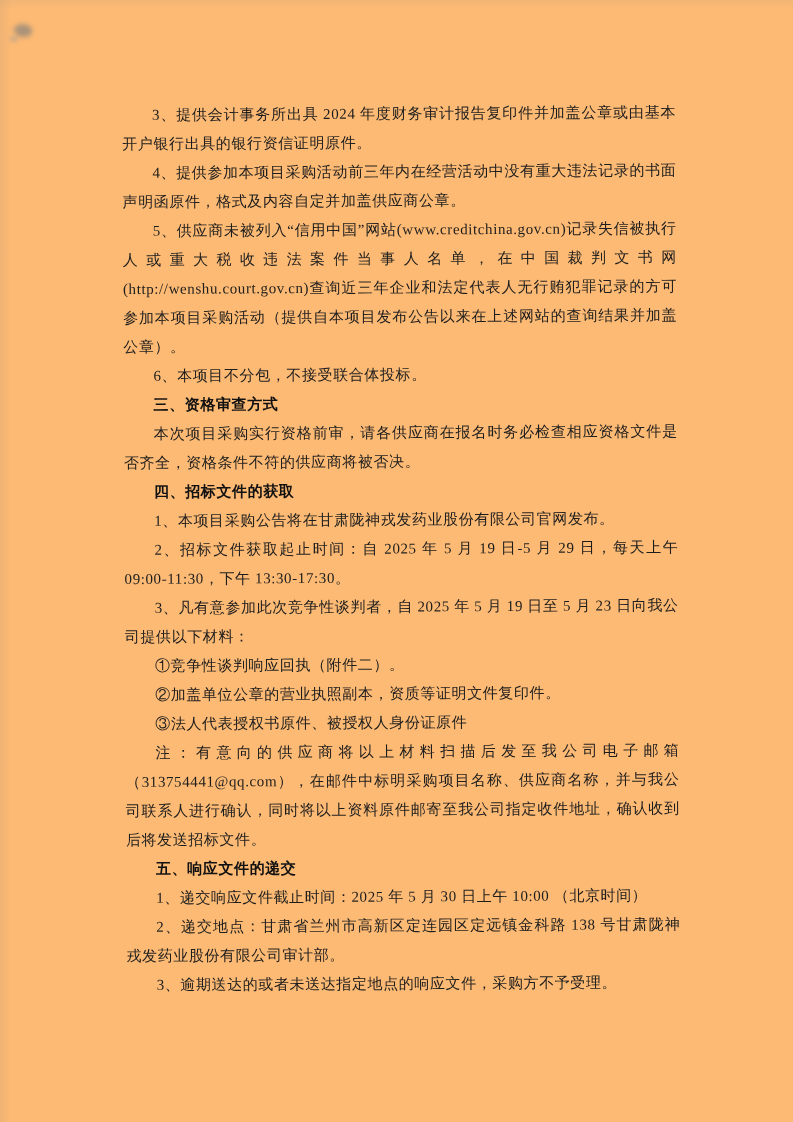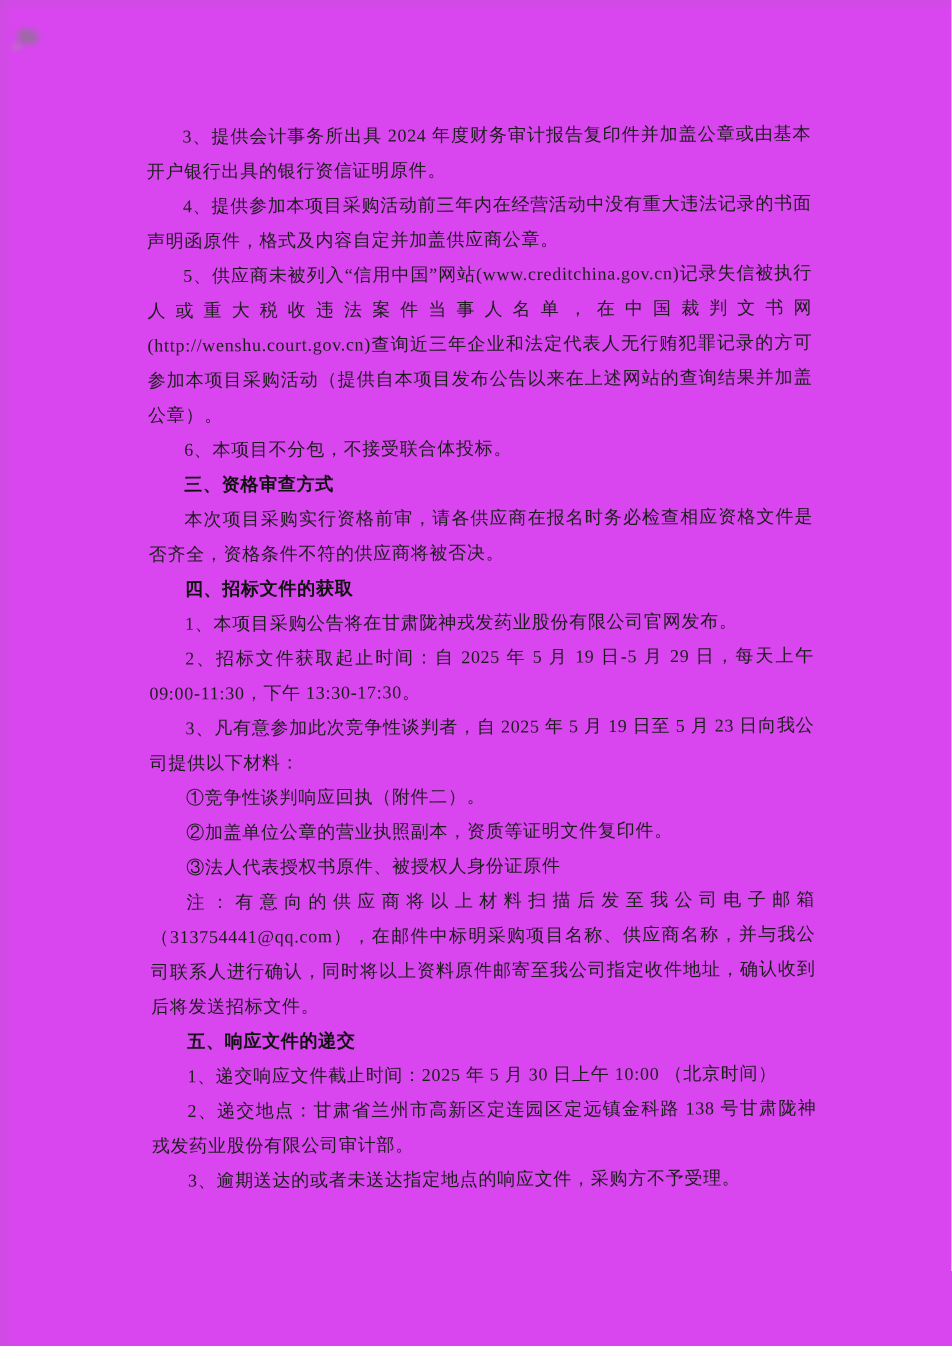--- a/index.html
+++ b/index.html
@@ -4,21 +4,21 @@
 <style>
   html, body {
     margin: 0;
     padding: 0;
     background: #ffffff;
   }
   .page {
     position: relative;
     width: 793px;
     height: 1122px;
-    background: #d946ef;
+    background: #fdba74;
     overflow: hidden;
   }
   
   .edge-shade-left {
     position: absolute;
     left: 0; top: 0;
     width: 12px; height: 100%;
     background: linear-gradient(to right, rgba(120,120,120,0.10), rgba(120,120,120,0));
     pointer-events: none;
   }

